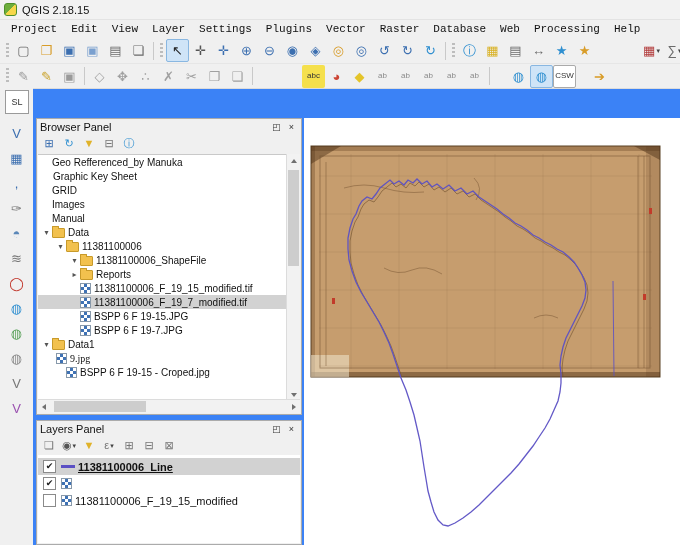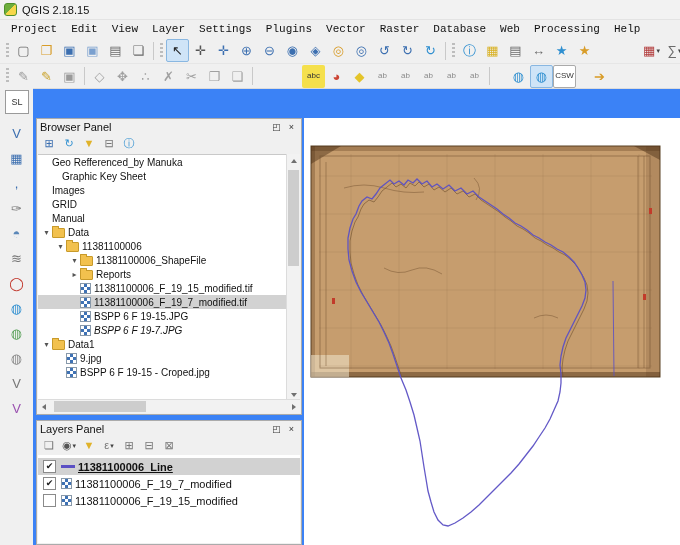--- a/index.html
+++ b/index.html
@@ -342,31 +342,31 @@
         </div>
         <div class="tbicon">
           <span class="glyph" style="color: rgb(47, 143, 208);">ⓘ</span>
         </div>
       </div>
     <div class="tree" id="browserTree">
         <div class="trow" style="padding-left: 3px;">
           <span class="tarrow"></span>
           <span class="tlabel">Geo Refferenced_by Manuka</span>
         </div>
-        <div class="trow" style="padding-left: 13px;">
+        <div class="trow" style="padding-left: 4px;">
           <span class="tarrow"></span>
           <span class="tlabel">Graphic Key Sheet</span>
         </div>
         <div class="trow" style="padding-left: 3px;">
           <span class="tarrow"></span>
+          <span class="tlabel">GRID</span>
+        </div>
+        <div class="trow" style="padding-left: 3px;">
+          <span class="tarrow"></span>
           <span class="tlabel">Images</span>
-        </div>
-        <div class="trow" style="padding-left: 3px;">
-          <span class="tarrow"></span>
-          <span class="tlabel">GRID</span>
         </div>
         <div class="trow" style="padding-left: 3px;">
           <span class="tarrow"></span>
           <span class="tlabel">Manual</span>
         </div>
         <div class="trow" style="padding-left: 3px;">
           <span class="tarrow">▾</span>
           <span class="ico ico-folder"></span>
           <span class="tlabel">Data</span>
         </div>
@@ -393,31 +393,31 @@
         <div class="trow sel" style="padding-left: 31px;">
           <span class="tarrow"></span>
           <span class="ico ico-raster"></span>
           <span class="tlabel">11381100006_F_19_7_modified.tif</span>
         </div>
         <div class="trow" style="padding-left: 31px;">
           <span class="tarrow"></span>
           <span class="ico ico-raster"></span>
           <span class="tlabel">BSPP 6 F 19-15.JPG</span>
         </div>
-        <div class="trow" style="padding-left: 31px; font-style: italic;">
+        <div class="trow" style="padding-left: 31px;">
           <span class="tarrow"></span>
           <span class="ico ico-raster"></span>
           <span class="tlabel">BSPP 6 F 19-7.JPG</span>
         </div>
         <div class="trow" style="padding-left: 3px;">
           <span class="tarrow">▾</span>
           <span class="ico ico-folder"></span>
           <span class="tlabel">Data1</span>
         </div>
-        <div class="trow" style="padding-left: 17px;">
+        <div class="trow" style="padding-left: 7px; font-family: Liberation Serif, serif;">
           <span class="tarrow"></span>
           <span class="ico ico-raster"></span>
           <span class="tlabel">9.jpg</span>
         </div>
         <div class="trow" style="padding-left: 17px;">
           <span class="tarrow"></span>
           <span class="ico ico-raster"></span>
           <span class="tlabel">BSPP 6 F 19-15 - Croped.jpg</span>
         </div>
       </div>
@@ -474,21 +474,20 @@
       </div>
     <div class="llist" id="layersList">
         <div class="lrow sel">
           <span class="cb">✔</span>
           <span class="ico ico-linesample" style="background: rgb(91, 80, 196);"></span>
           <span class="llabel emph">11381100006_Line</span>
         </div>
         <div class="lrow">
           <span class="cb">✔</span>
           <span class="ico ico-raster"></span>
-          <span class="llabel">11381100006_F_19_7_modified</span>
         </div>
         <div class="lrow">
           <span class="cb"></span>
           <span class="ico ico-raster"></span>
           <span class="llabel">11381100006_F_19_15_modified</span>
         </div>
       </div>
   </div>
 
   <div class="canvas">

